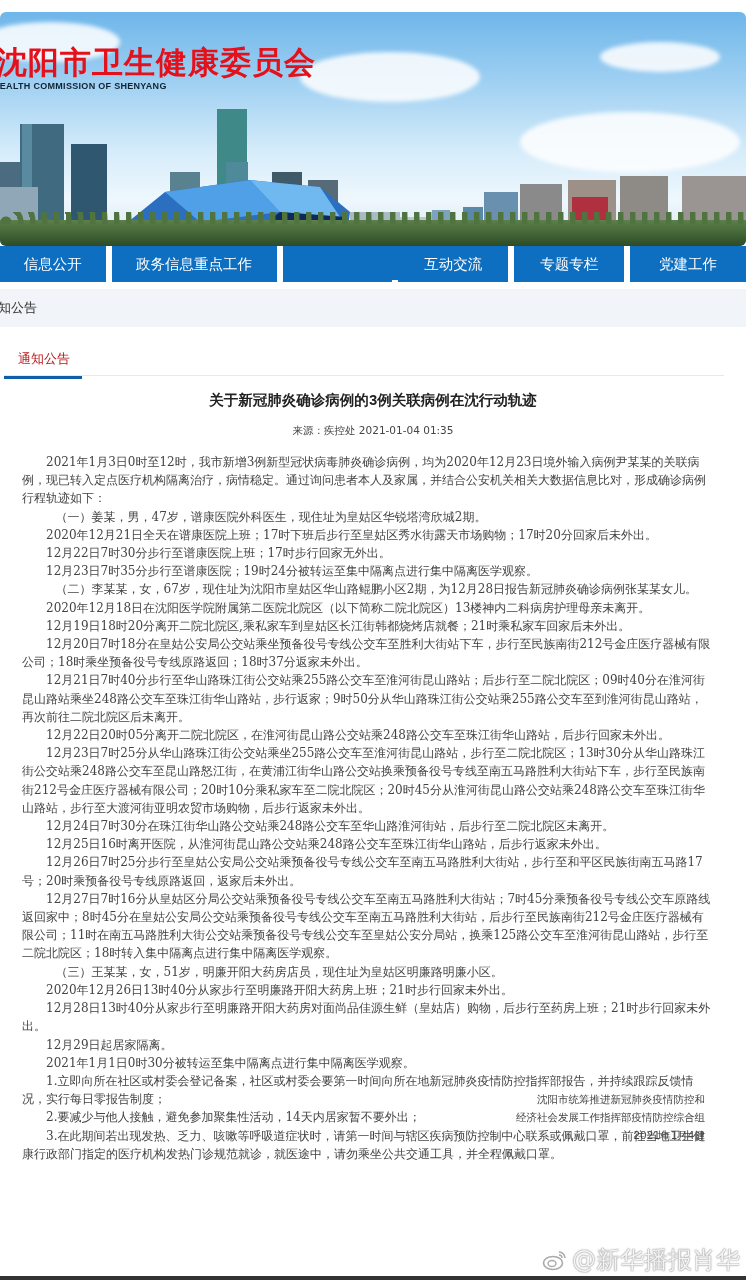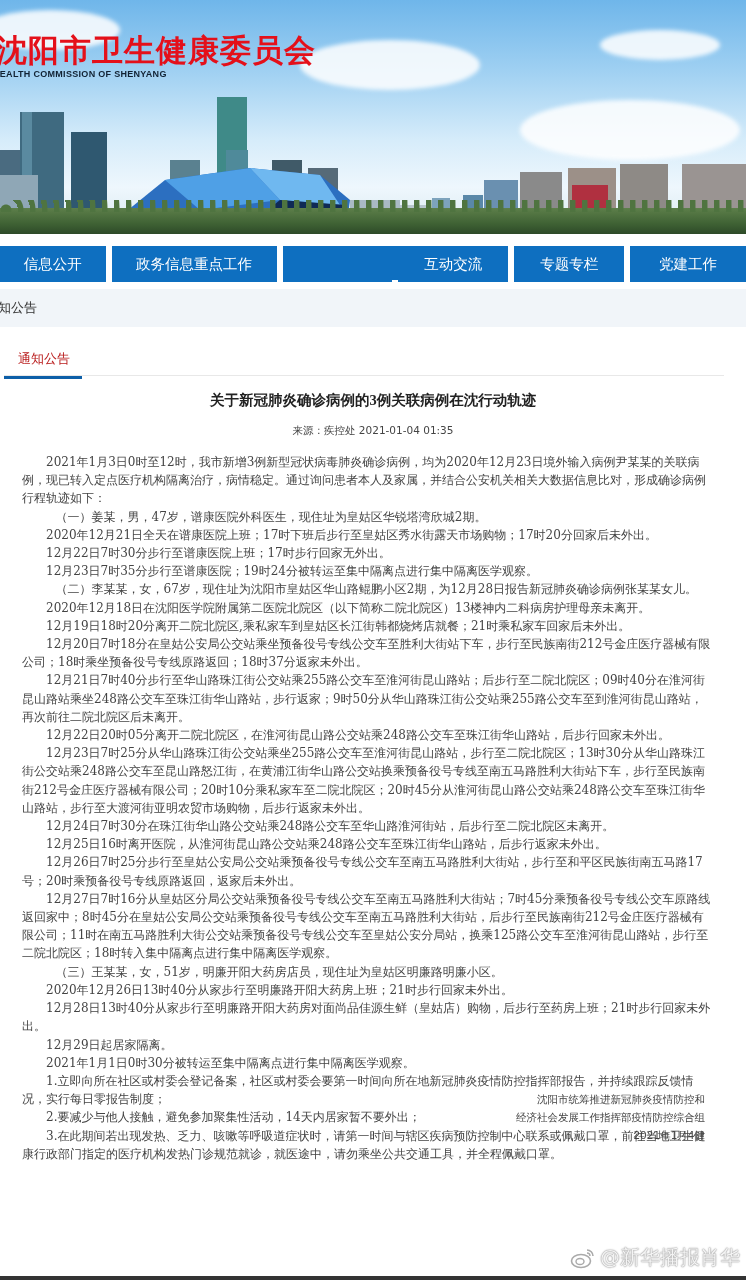--- a/index.html
+++ b/index.html
@@ -1,21 +1,21 @@
 <!DOCTYPE html>
 <html><head>
 <meta charset="utf-8">
 <style>
   html, body { margin:0; padding:0; }
   body { width:746px; height:1280px; overflow:hidden; background:#fff; position:relative;
          font-family:"DejaVu Sans","Liberation Sans",sans-serif; color:#333; }
 
   
-  .banner { position:absolute; left:0; top:0; width:746px; height:234px; overflow:hidden;
-            background:linear-gradient(180deg,#6fb6ea 0%,#9fd0f2 30%,#d6ecfa 60%,#eef7fd 80%,#d8e8ee 100%); }
+  .banner { position:absolute; left:0; top:12px; width:746px; height:234px; overflow:hidden;
+            background:linear-gradient(180deg,#6fb6ea 0%,#9fd0f2 30%,#d6ecfa 60%,#eef7fd 80%,#d8e8ee 100%);border-radius:6px; }
   .cloud { position:absolute; background:#fff; border-radius:50%; opacity:.85; filter:blur(2px); }
   .site-title { position:absolute; left:-4px; top:30px; font-size:31px; font-weight:bold; color:#e4101a;
                 letter-spacing:1px; white-space:nowrap; font-family:"DejaVu Sans",sans-serif; }
   .site-subtitle { position:absolute; left:0; top:69px; font-size:9px; font-weight:bold; color:#123;
                    letter-spacing:.3px; white-space:nowrap; font-family:"Liberation Sans",sans-serif; }
   .trees { position:absolute; left:0; bottom:0; width:746px; height:26px;
            background:linear-gradient(180deg,#5d7f4a 0%,#3f6234 60%,#2d4a28 100%); }
   .trees::before { content:""; position:absolute; left:0; right:0; top:-8px; height:12px;
            background:repeating-radial-gradient(circle at 6px 10px,#4f7440 0 5px,transparent 6px 12px); }
 
@@ -30,31 +30,31 @@
   .crumb { position:absolute; left:0; top:289px; width:746px; height:38px; background:#f1f5f9; }
   .crumb span { position:absolute; left:-2px; top:10px; font-size:13px; color:#333; }
 
   
   .section-tab { position:absolute; left:18px; top:350px; font-size:13px; font-weight:normal; color:#b91c1c; }
   .section-rule { position:absolute; left:4px; top:375px; width:720px; height:1px; background:#e8e8e8; }
   .section-underline { position:absolute; left:4px; top:376px; width:78px; height:3px; background:#0d5fa8; }
 
   
   .art-title { position:absolute; left:0; width:746px; top:391px; text-align:center; font-size:14.5px;
-               font-weight:bold; color:#222; font-family:Liberation Serif, serif; }
+               font-weight:bold; color:#222; font-family:Liberation Mono, monospace; }
   .art-meta { position:absolute; left:0; width:746px; top:424px; text-align:center; font-size:10.5px; color:#444; }
   .art-body { position:absolute; left:22px; top:453px; width:692px; font-size:12px; line-height:18.2px;
               color:#444; font-family:"DejaVu Serif","Liberation Serif",serif; }
   .art-body p { margin:0; text-indent:2em; }
   .art-body p.indent3 { text-indent:2.8em; }
 
   .sign { position:absolute; right:41px; top:1090px; text-align:right; font-size:10.5px; line-height:18px; color:#444; }
 
   
-  .watermark { position:absolute; right:6px; top:1244px; font-size:20px; color:#f4f4f4; white-space:nowrap;
+  .watermark { position:absolute; right:6px; top:1244px; font-size:24px; color:#f4f4f4; white-space:nowrap;
                text-shadow:0 0 1px #888,0 0 2px #999; display:flex; align-items:center; gap:4px; }
   .weibo-icon { width:26px; height:22px; }
   .bottom-bar { position:absolute; left:0; top:1276px; width:746px; height:4px; background:#333; }
 </style>
 </head>
 <body>
 
 <div class="banner">
   <div class="cloud" style="left:-20px;top:10px;width:140px;height:40px;"></div>
   <div class="cloud" style="left:300px;top:40px;width:180px;height:50px;"></div>

